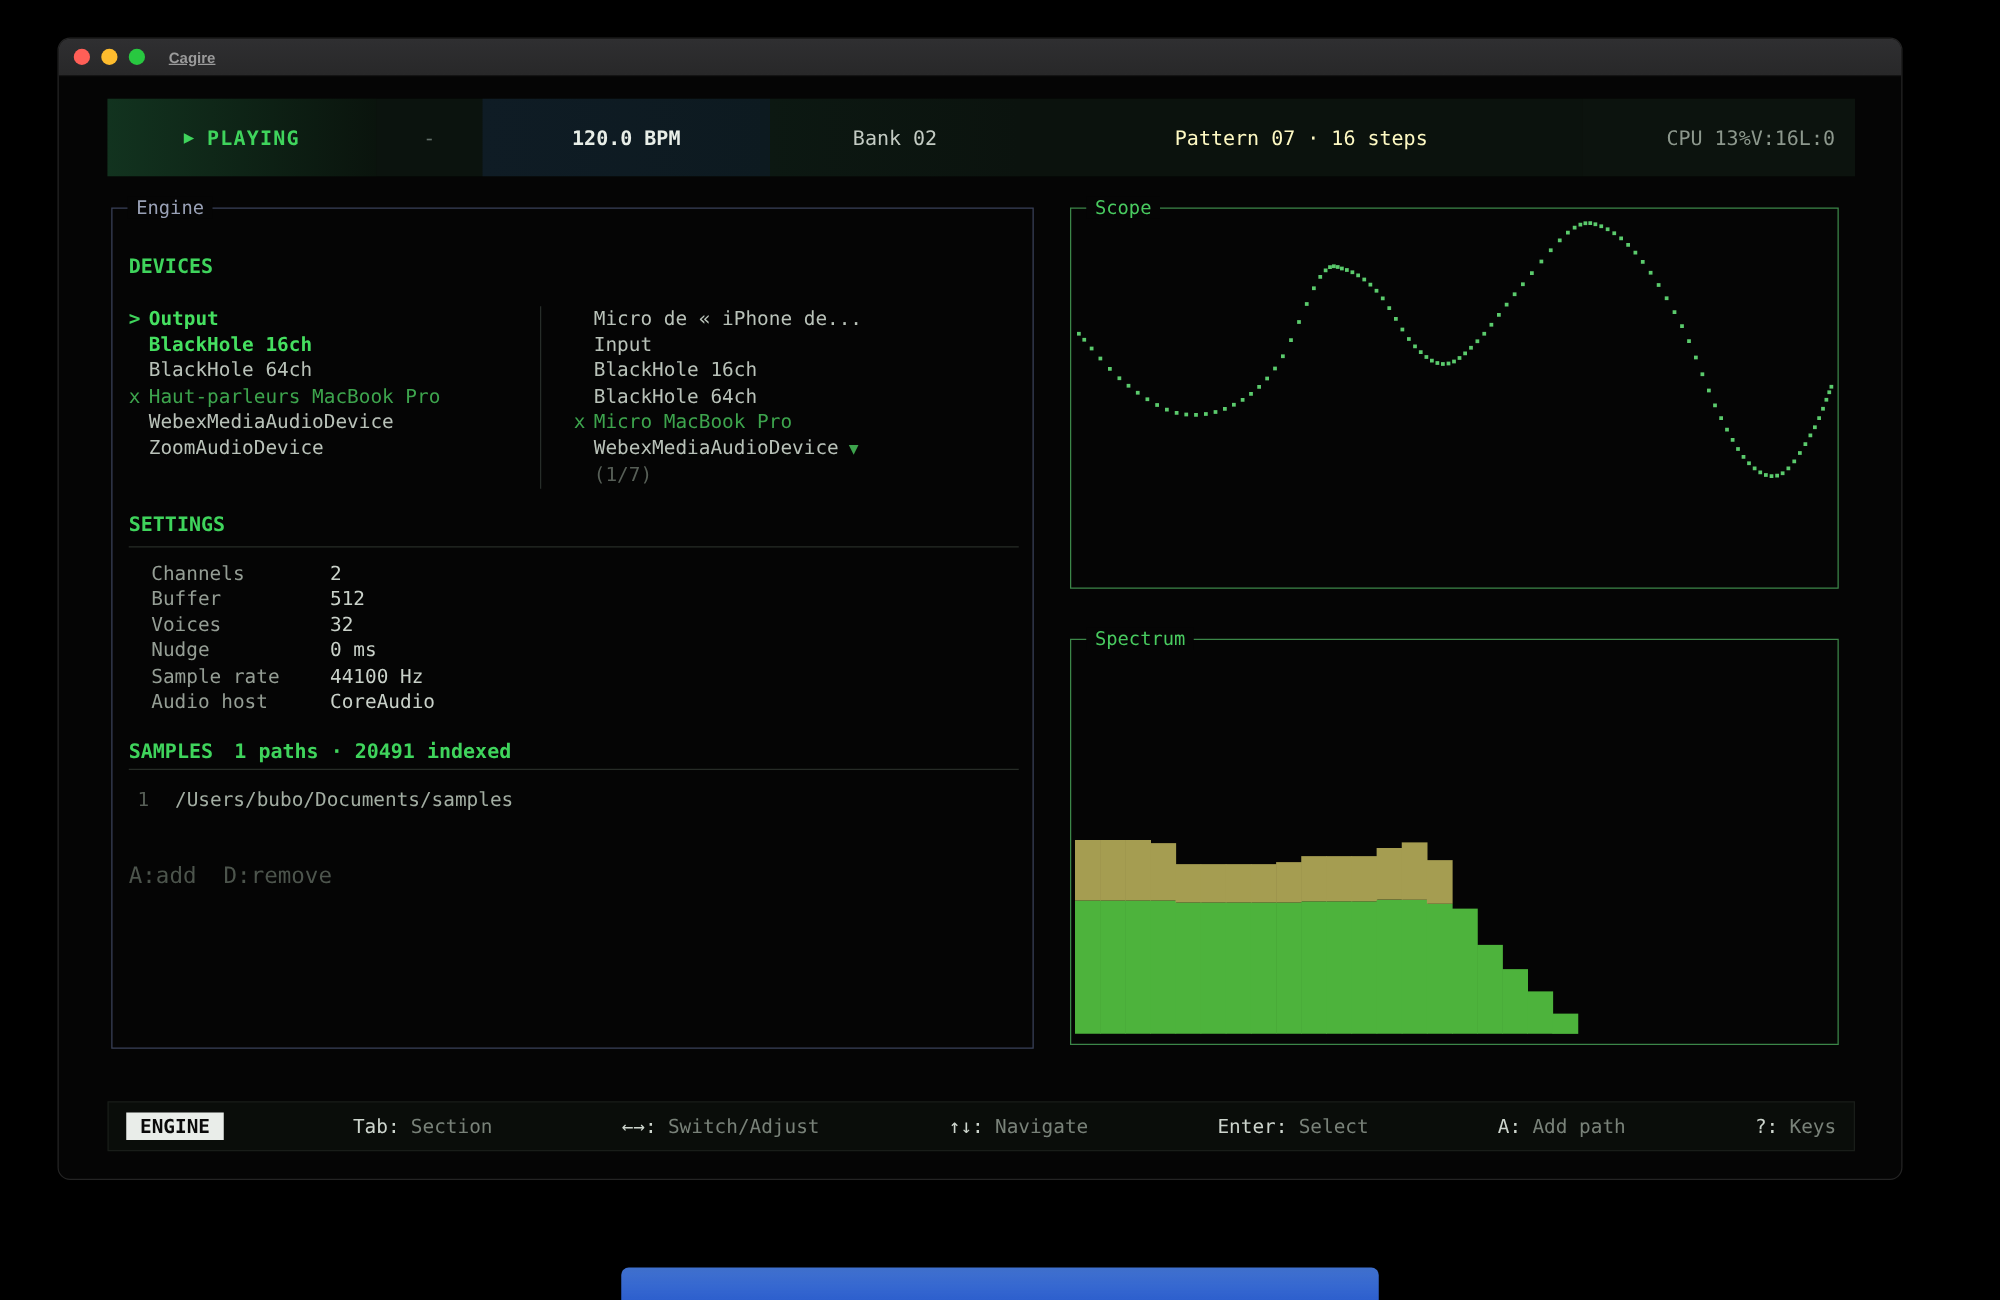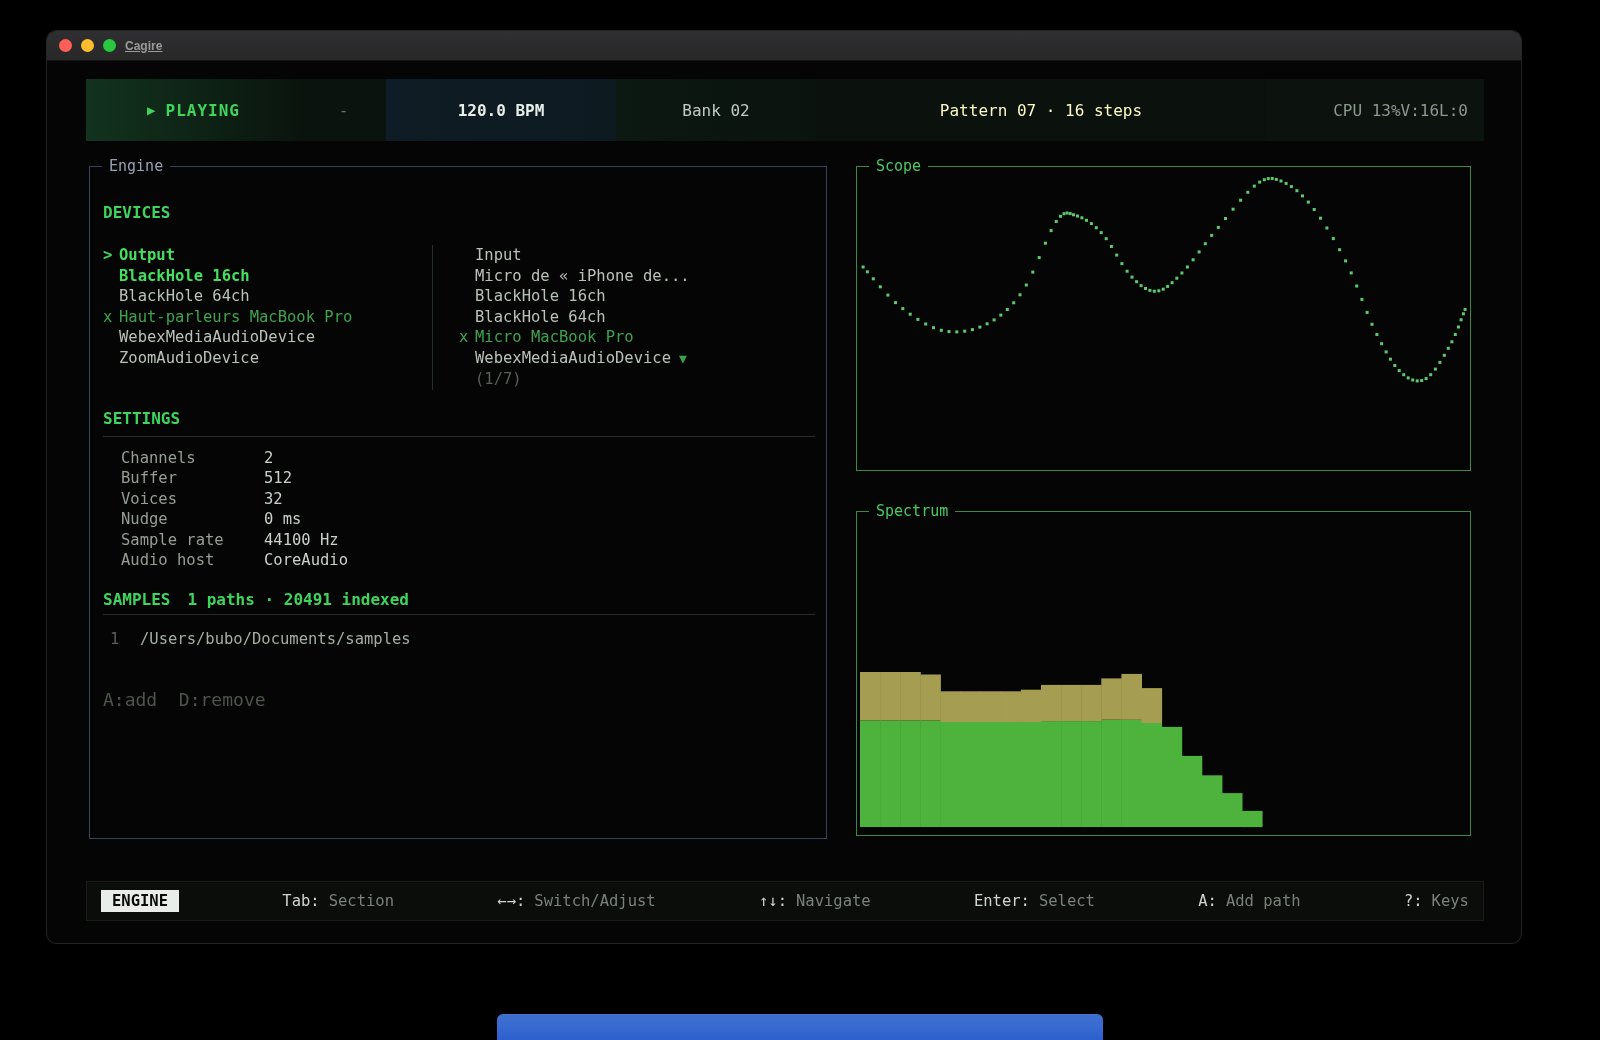--- a/index.html
+++ b/index.html
@@ -14,21 +14,21 @@
   
   .window { position:absolute; left:46px; top:30px; width:1476px; height:914px;
             background:#050505; border-radius:10px; border:1px solid #242424;
             box-shadow:0 30px 80px rgba(0,0,0,.9); overflow:hidden; }
   .titlebar { height:30px; background:linear-gradient(#2f2f31,#282829);
               border-bottom:1px solid #141414; display:flex; align-items:center;
               padding:0 12px; }
   .light { width:13px; height:13px; border-radius:50%; margin-right:9px; }
   .light.red { background:#ff5f57; } .light.yellow { background:#febc2e; }
   .light.green { background:#28c840; }
-  .win-title { color:#9b9b9b; font-size:12px; font-weight:bold; 
+  .win-title { color:#9b9b9b; font-size:12px; font-weight:bold; margin-left:10px;
                font-family:"Liberation Sans", sans-serif;text-decoration:underline; }
   .content { position:relative; height:883px; }
 
   
   .statusbar { position:absolute; left:39px; top:18px; width:1398px; height:62px;
                display:flex; align-items:stretch; background:#0a100b; font-size:16px; }
   .seg { display:flex; align-items:center; justify-content:center; white-space:pre; }
   .seg-playing { width:215px; background:linear-gradient(90deg,#12331f,#0a140d);
                  color:#3fd45c; font-weight:bold; letter-spacing:1px; }
   .seg-playing .tri { margin-right:9px; font-size:14px; }
@@ -131,22 +131,22 @@
         <div class="dev-grid">
           <div class="dev-col">
             <div class="dev-row"><span class="pfx cur">&gt;</span><span class="sel">Output</span></div>
             <div class="dev-row"><span class="pfx"> </span><span class="sel">BlackHole 16ch</span></div>
             <div class="dev-row"><span class="pfx"> </span><span>BlackHole 64ch</span></div>
             <div class="dev-row mid"><span class="pfx mid">x</span><span class="mid">Haut-parleurs MacBook Pro</span></div>
             <div class="dev-row"><span class="pfx"> </span><span>WebexMediaAudioDevice</span></div>
             <div class="dev-row"><span class="pfx"> </span><span>ZoomAudioDevice</span></div>
           </div>
           <div class="dev-col input">
+            <div class="dev-row"><span class="pfx"> </span><span>Micro de « iPhone de...</span></div>
             <div class="dev-row"><span class="pfx"> </span><span>Input</span></div>
-            <div class="dev-row"><span class="pfx"> </span><span>Micro de « iPhone de...</span></div>
             <div class="dev-row"><span class="pfx"> </span><span>BlackHole 16ch</span></div>
             <div class="dev-row"><span class="pfx"> </span><span>BlackHole 64ch</span></div>
             <div class="dev-row mid"><span class="pfx mid">x</span><span class="mid">Micro MacBook Pro</span></div>
             <div class="dev-row"><span class="pfx"> </span><span>WebexMediaAudioDevice</span><span class="filter">▼</span></div>
             <div class="dev-row dim"><span class="pfx"> </span><span>(1/7)</span></div>
           </div>
         </div>
 
         <div class="e-heading h-settings">SETTINGS</div>
         <div class="hr"></div>

